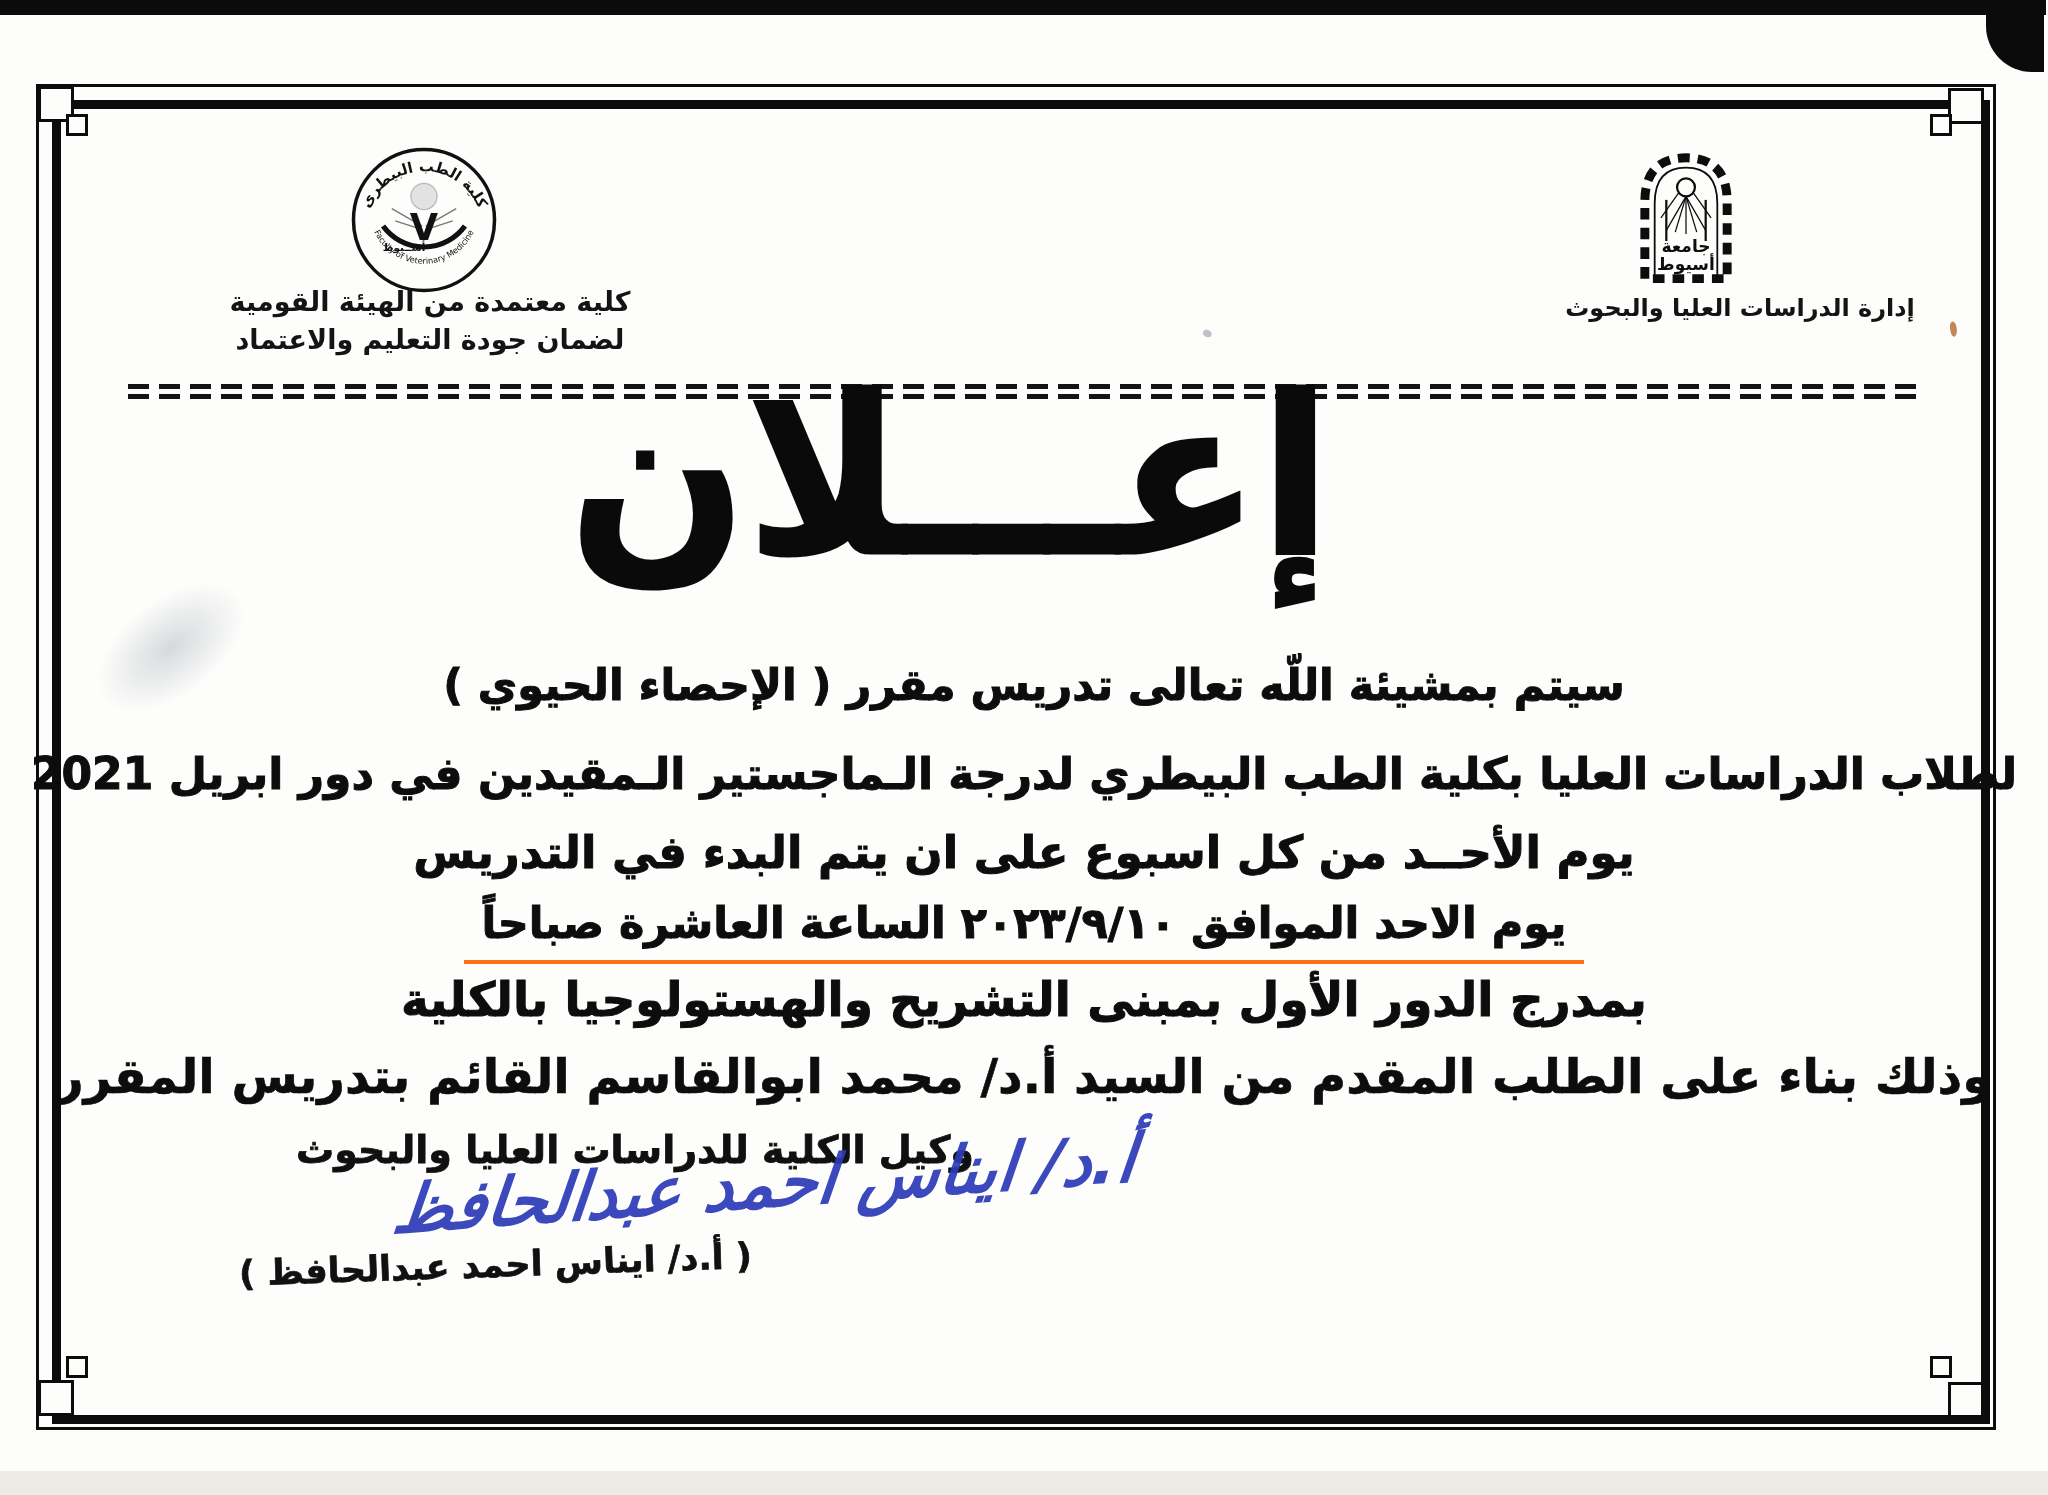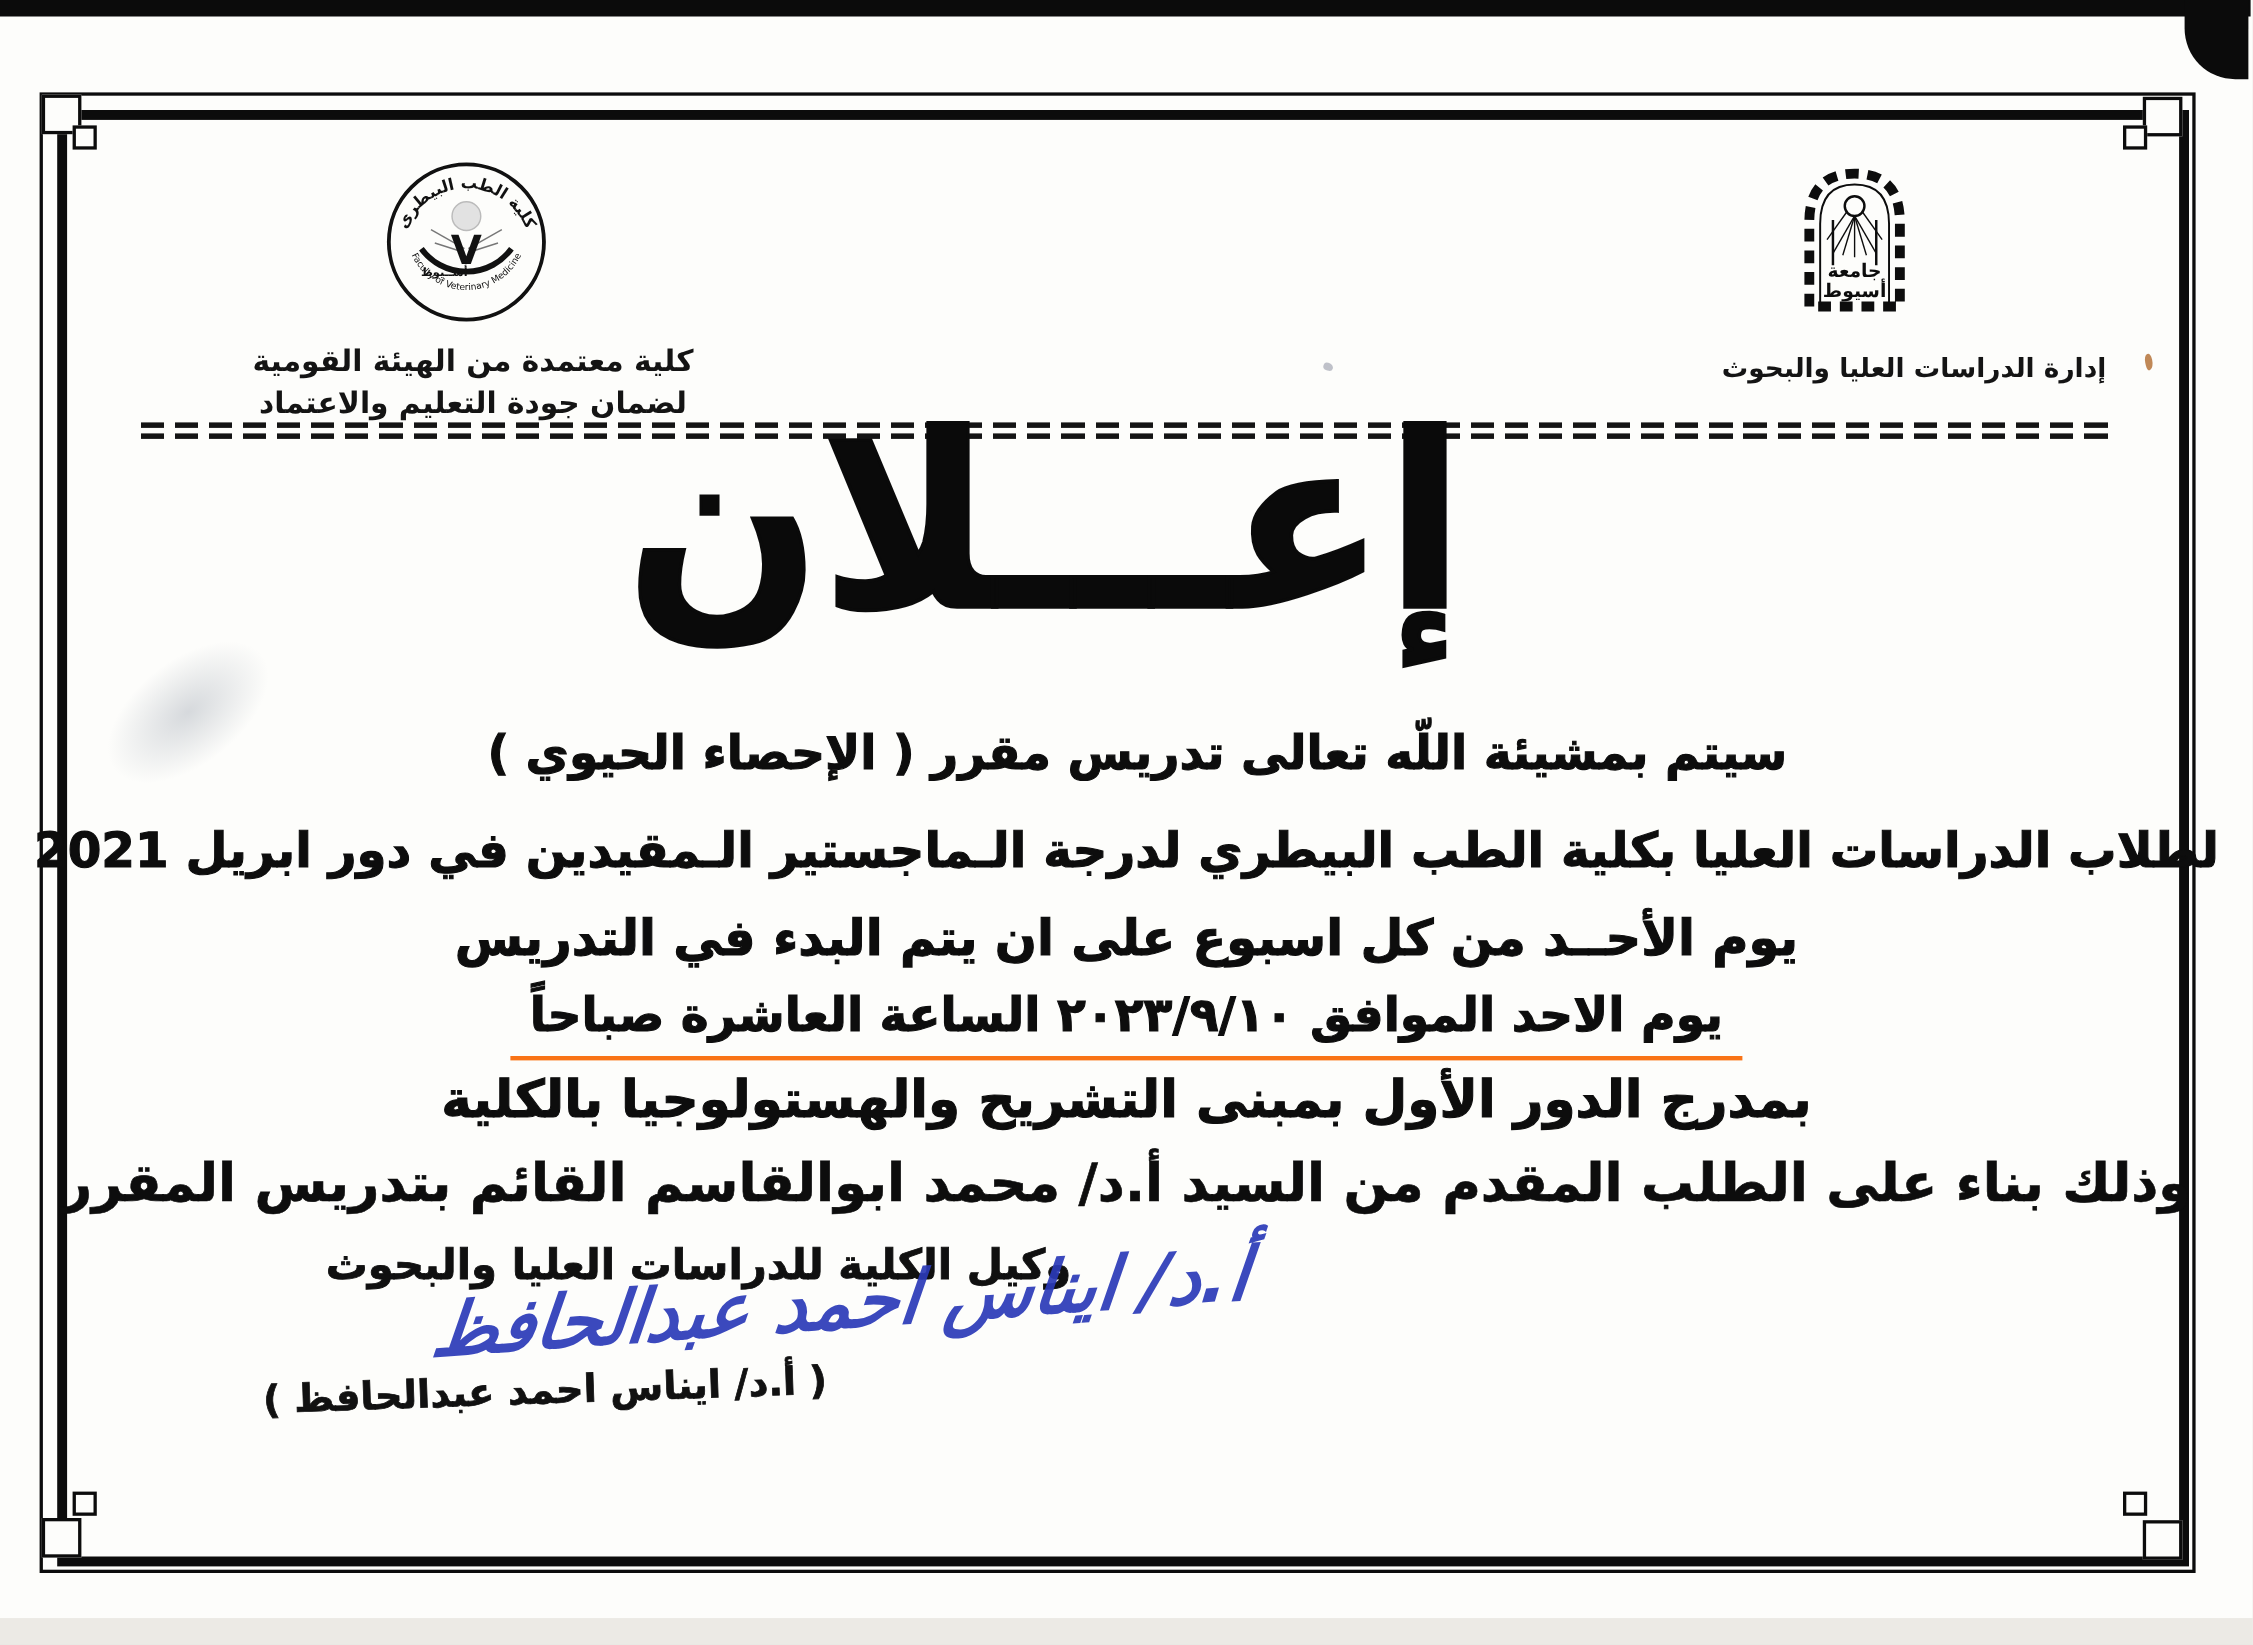--- a/index.html
+++ b/index.html
@@ -27,21 +27,21 @@
   .corner-sq.tr { left:1948px; top:88px; }
   .corner-sq.bl { left:38px;  top:1380px; }
   .corner-sq.br { left:1948px; top:1382px; }
   .corner-sq2 { position:absolute; width:16px; height:16px; background:#fdfdfb; border:3px solid #0c0c0c; }
   .corner-sq2.tl { left:66px;  top:114px; }
   .corner-sq2.tr { left:1930px; top:114px; }
   .corner-sq2.bl { left:66px;  top:1356px; }
   .corner-sq2.br { left:1930px; top:1356px; }
 
   
-  .cap { position:absolute; direction:rtl; text-align:center; font-weight:bold; color:#141414;margin-top:27px; }
+  .cap { position:absolute; direction:rtl; text-align:center; font-weight:bold; color:#141414; }
   .cap-left1 { left:225px; top:286px; width:410px; font-size:27px; }
   .cap-left2 { left:225px; top:324px; width:410px; font-size:27px; }
   .cap-right { left:1515px; top:294px; width:450px; font-size:24px; }
 
   .logo { position:absolute; }
   .seal { left:350px; top:146px; }
   .emblem { left:1634px; top:148px; }
 
   
   .sep { position:absolute; left:128px; width:1790px; height:5px;

